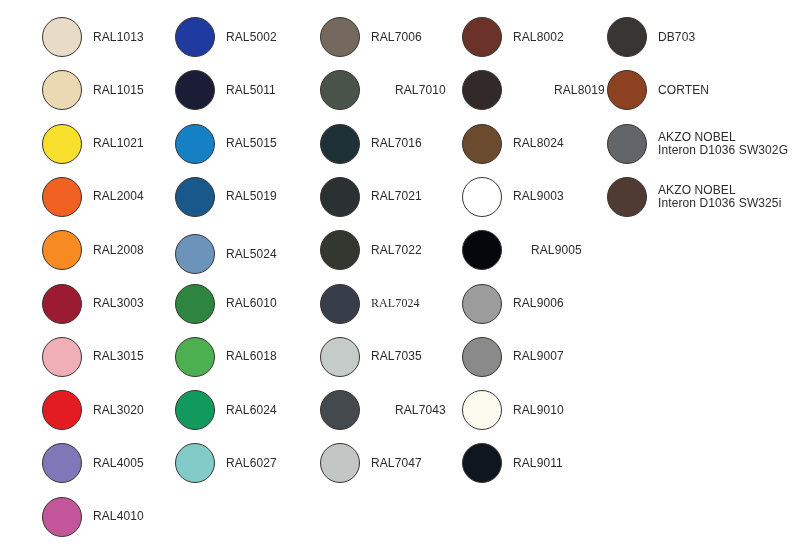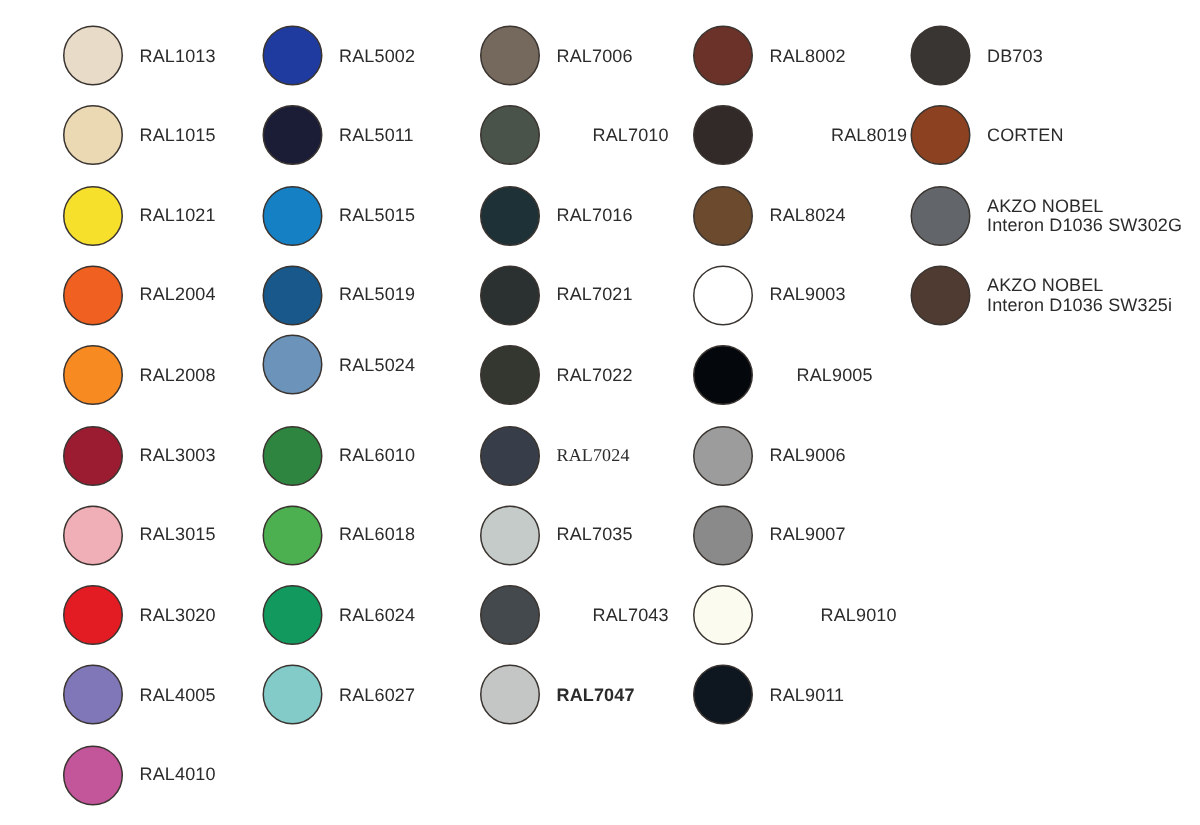--- a/index.html
+++ b/index.html
@@ -144,21 +144,21 @@
         <div class="swatch-label" style="color: rgb(43, 43, 43);">
           <span class="line">RAL5015</span>
         </div>
       </div>
       <div class="swatch-row" style="top: 174.9px;">
         <div class="swatch-dot" title="RAL5019" style="background: rgb(24, 88, 138); border-color: rgb(58, 52, 48); width: 40px; height: 40px; min-width: 40px;"></div>
         <div class="swatch-label" style="color: rgb(43, 43, 43);">
           <span class="line">RAL5019</span>
         </div>
       </div>
-      <div class="swatch-row" style="top: 221px;">
+      <div class="swatch-row" style="top: 232px;">
         <div class="swatch-dot" title="RAL5024" style="background: rgb(108, 147, 186); border-color: rgb(58, 52, 48); width: 40px; height: 40px; min-width: 40px;"></div>
         <div class="swatch-label" style="color: rgb(43, 43, 43);">
           <span class="line">RAL5024</span>
         </div>
       </div>
       <div class="swatch-row" style="top: 281.5px;">
         <div class="swatch-dot" title="RAL6010" style="background: rgb(46, 133, 64); border-color: rgb(58, 52, 48); width: 40px; height: 40px; min-width: 40px;"></div>
         <div class="swatch-label" style="color: rgb(43, 43, 43);">
           <span class="line">RAL6010</span>
         </div>
@@ -226,21 +226,21 @@
         </div>
       </div>
       <div class="swatch-row" style="top: 388.1px;">
         <div class="swatch-dot" title="RAL7043" style="background: rgb(67, 73, 77); border-color: rgb(58, 52, 48); width: 40px; height: 40px; min-width: 40px;"></div>
         <div class="swatch-label" style="color: rgb(43, 43, 43); padding-left: 24px;">
           <span class="line">RAL7043</span>
         </div>
       </div>
       <div class="swatch-row" style="top: 441.4px;">
         <div class="swatch-dot" title="RAL7047" style="background: rgb(196, 198, 197); border-color: rgb(58, 52, 48); width: 40px; height: 40px; min-width: 40px;"></div>
-        <div class="swatch-label" style="color: rgb(43, 43, 43); font-weight: bold;">
+        <div class="swatch-label" style="color: rgb(43, 43, 43);">
           <span class="line">RAL7047</span>
         </div>
       </div>
     </div>
     <div class="swatch-column" style="left: 462px;">
       <div class="swatch-row" style="top: 15px;">
         <div class="swatch-dot" title="RAL8002" style="background: rgb(107, 50, 41); border-color: rgb(58, 52, 48); width: 40px; height: 40px; min-width: 40px;"></div>
         <div class="swatch-label" style="color: rgb(43, 43, 43);">
           <span class="line">RAL8002</span>
         </div>
@@ -274,21 +274,21 @@
         <div class="swatch-label" style="color: rgb(43, 43, 43);">
           <span class="line">RAL9006</span>
         </div>
       </div>
       <div class="swatch-row" style="top: 334.8px;">
         <div class="swatch-dot" title="RAL9007" style="background: rgb(138, 138, 138); border-color: rgb(58, 52, 48); width: 40px; height: 40px; min-width: 40px;"></div>
         <div class="swatch-label" style="color: rgb(43, 43, 43);">
           <span class="line">RAL9007</span>
         </div>
       </div>
-      <div class="swatch-row" style="top: 388.1px; gap: 34px;">
+      <div class="swatch-row" style="top: 388.1px;">
         <div class="swatch-dot" title="RAL9010" style="background: rgb(251, 251, 239); border-color: rgb(58, 52, 48); width: 40px; height: 40px; min-width: 40px;"></div>
         <div class="swatch-label" style="color: rgb(43, 43, 43);">
           <span class="line">RAL9010</span>
         </div>
       </div>
       <div class="swatch-row" style="top: 441.4px;">
         <div class="swatch-dot" title="RAL9011" style="background: rgb(14, 22, 32); border-color: rgb(58, 52, 48); width: 40px; height: 40px; min-width: 40px;"></div>
         <div class="swatch-label" style="color: rgb(43, 43, 43);">
           <span class="line">RAL9011</span>
         </div>

